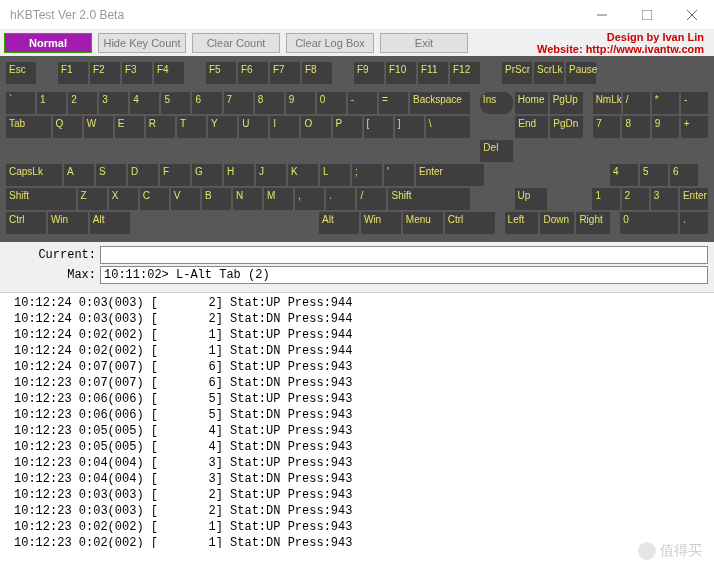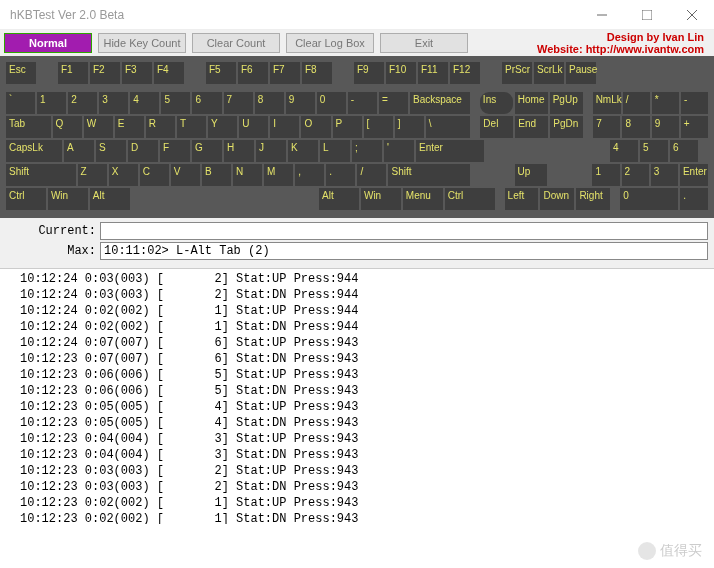--- a/index.html
+++ b/index.html
@@ -15,21 +15,21 @@
 .credit .l1 { color: #c00; font-weight: bold; }
 .credit .l2 { color: #c00; font-weight: bold; }
 .kbd { background: #585858; padding: 6px; }
 .krow { display: flex; gap: 2px; margin-bottom: 2px; }
 .key { background: #3e3e3e; color: #e5e36a; font-size: 10px; padding: 2px 3px; height: 22px; display: flex; align-items: flex-start; }
 .gap { background: transparent; }
 .fields { background: #f0f0f0; padding: 4px 6px 6px; }
 .frow { display: flex; align-items: center; margin-bottom: 2px; }
 .flabel { width: 94px; text-align: right; padding-right: 4px; font-size: 12px; font-family: "Courier New", monospace; }
 .finput { flex: 1; height: 18px; border: 1px solid #888; background: #fff; font-family: "Courier New", monospace; font-size: 12px; padding: 0 3px; }
-.log { font-family: "Courier New", monospace; font-size: 12px; line-height: 16px; white-space: pre; padding: 2px 20px; overflow-y: scroll; height: 256px; border-top: 1px solid #ccc; }
+.log { font-family: "Courier New", monospace; font-size: 12px; line-height: 16px; white-space: pre; padding: 2px 14px; overflow-y: scroll; height: 256px; border-top: 1px solid #ccc; }
 .watermark { position: fixed; right: 12px; bottom: 8px; color: #999; font-size: 14px; opacity: .5; font-family: sans-serif; }
 .watermark .dot { display:inline-block; width:18px; height:18px; border-radius:50%; background:#ccc; vertical-align:middle; margin-right:4px; position:relative; }
 </style>
 </head>
 <body>
 
 <div class="titlebar">
   <span class="titlebar-title">hKBTest Ver 2.0 Beta</span>
   <div class="winbtn">
       <svg viewBox="0 0 10 10">
@@ -119,21 +119,21 @@
       <div class="key" style="width: 30px;">T</div>
       <div class="key" style="width: 30px;">Y</div>
       <div class="key" style="width: 30px;">U</div>
       <div class="key" style="width: 30px;">I</div>
       <div class="key" style="width: 30px;">O</div>
       <div class="key" style="width: 30px;">P</div>
       <div class="key" style="width: 30px;">[</div>
       <div class="key" style="width: 30px;">]</div>
       <div class="key" style="width: 46px;">\</div>
       <div class="key gap" style="width: 6px;"></div>
-      <div class="key" style="width: 34px;">Del</div>
+      <div class="key" style="width: 34px; margin-top: 24px;">Del</div>
       <div class="key" style="width: 34px;">End</div>
       <div class="key" style="width: 34px;">PgDn</div>
       <div class="key gap" style="width: 6px;"></div>
       <div class="key" style="width: 28px;">7</div>
       <div class="key" style="width: 28px;">8</div>
       <div class="key" style="width: 28px;">9</div>
       <div class="key" style="width: 28px;">+</div>
     </div>
   <div class="krow" id="krow3">
       <div class="key" style="width: 56px;">CapsLk</div>

